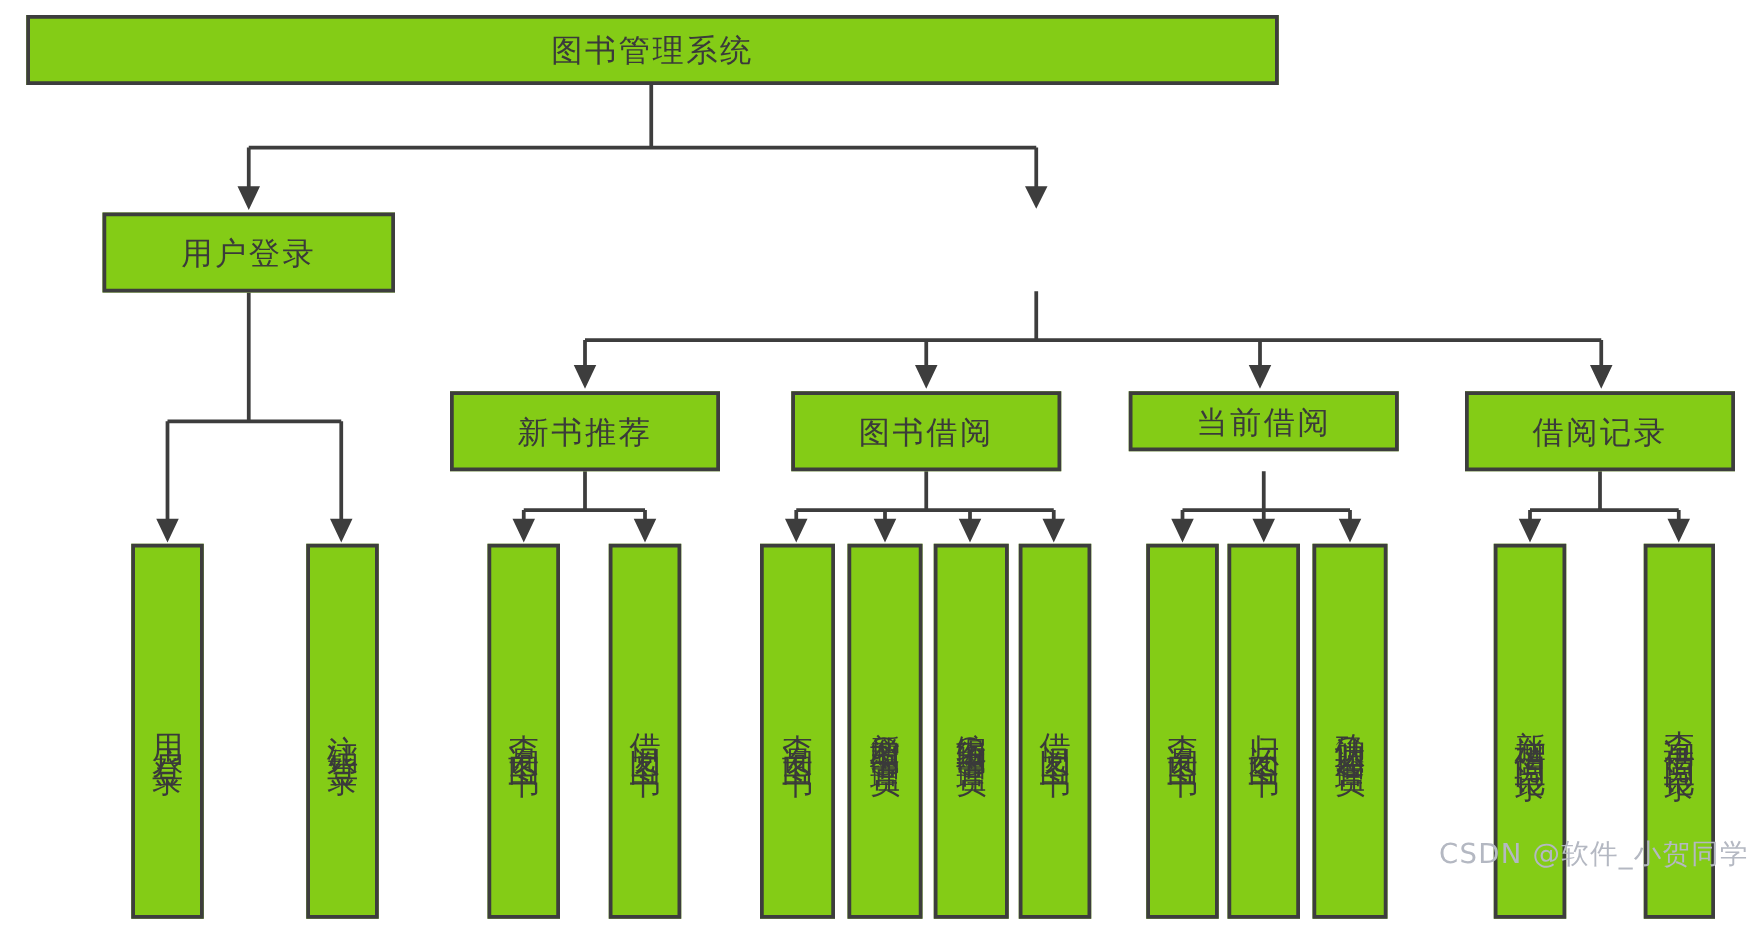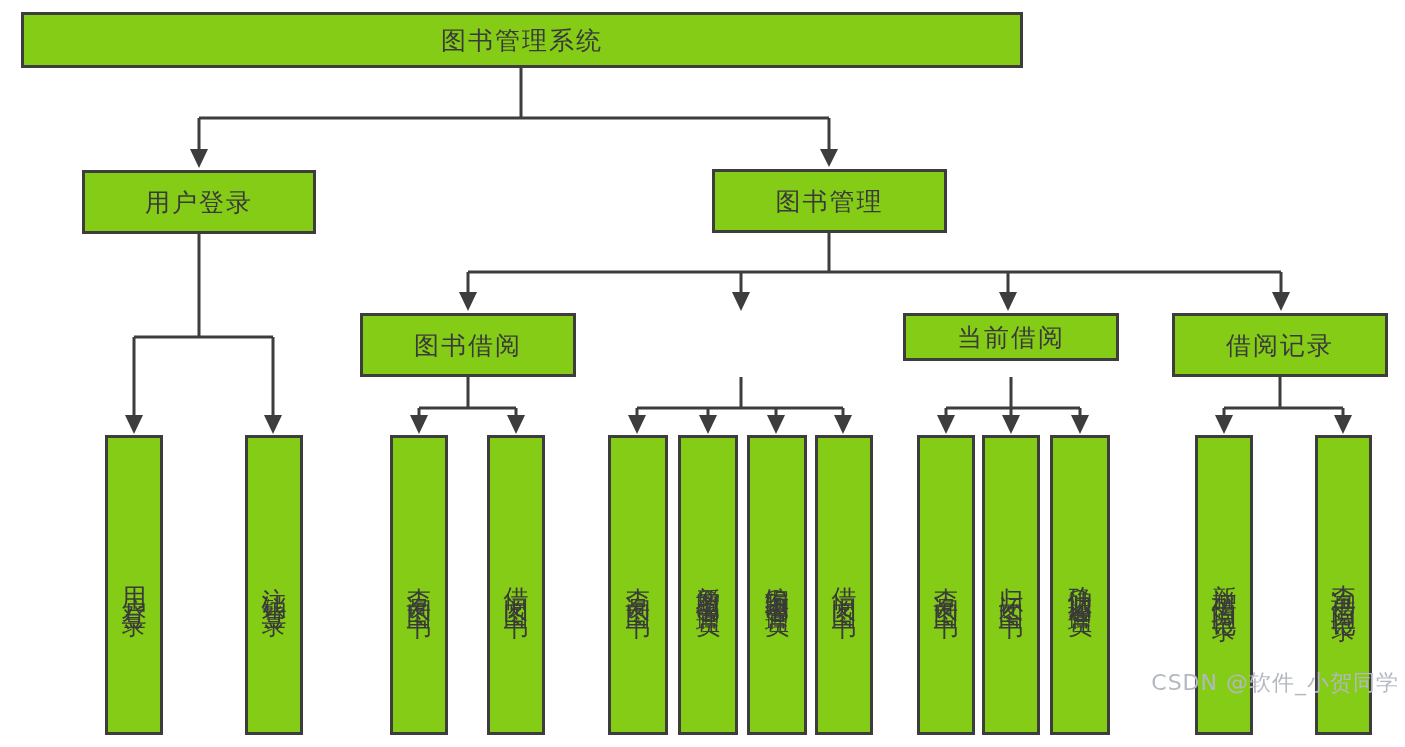--- a/index.html
+++ b/index.html
@@ -100,25 +100,25 @@
     </g>
   </svg>
 
   <div class="box hlabel" style="left:21px; top:12px; width:1002px; height:56px;">
     <span>图书管理系统</span>
   </div>
 
   <div class="box hlabel" style="left:82px; top:170px; width:234px; height:64px;">
     <span>用户登录</span>
   </div>
-  <div class="box hlabel" style="left:712px; top:169px; width:235px; height:64px;">
-    <span>图书管理</span>
-  </div>
 
   <div class="box hlabel" style="left:360px; top:313px; width:216px; height:64px;">
+    <span>新书推荐</span>
+  </div>
+  <div class="box hlabel" style="left:633px; top:313px; width:216px; height:64px;">
     <span>图书借阅</span>
   </div>
   <div class="box hlabel" style="left:903px; top:313px; width:216px; height:48px;">
     <span>当前借阅</span>
   </div>
   <div class="box hlabel" style="left:1172px; top:313px; width:216px; height:64px;">
     <span>借阅记录</span>
   </div>
 
   <div class="box leaf" style="left:105px; top:435px; width:58px; height:300px;">

